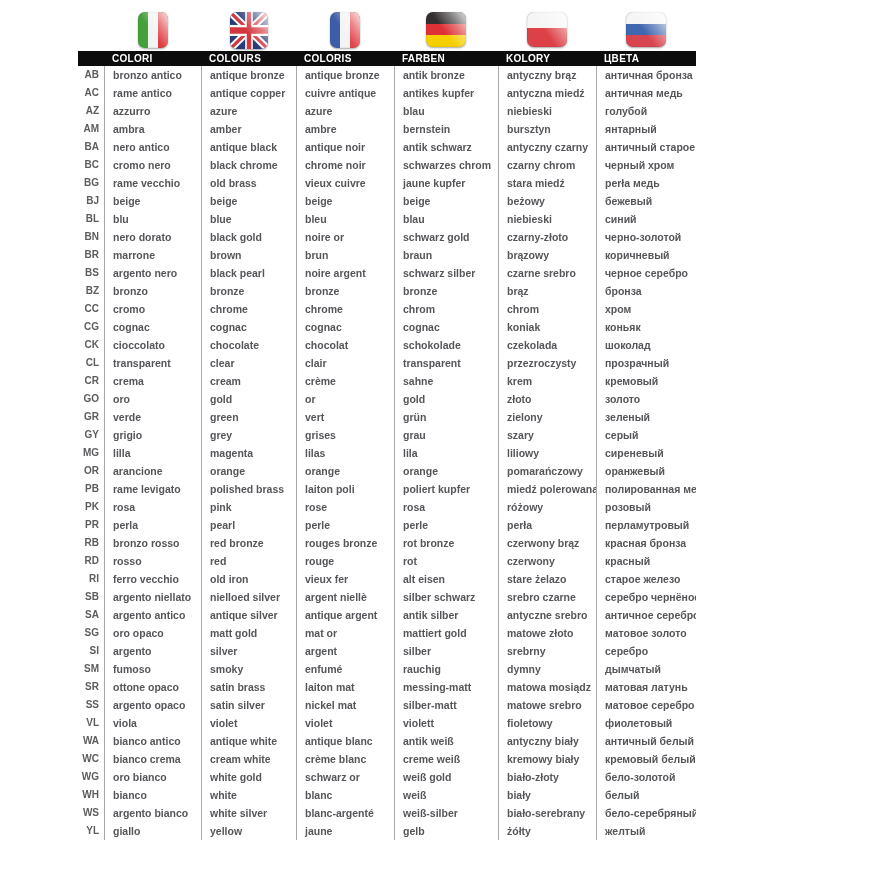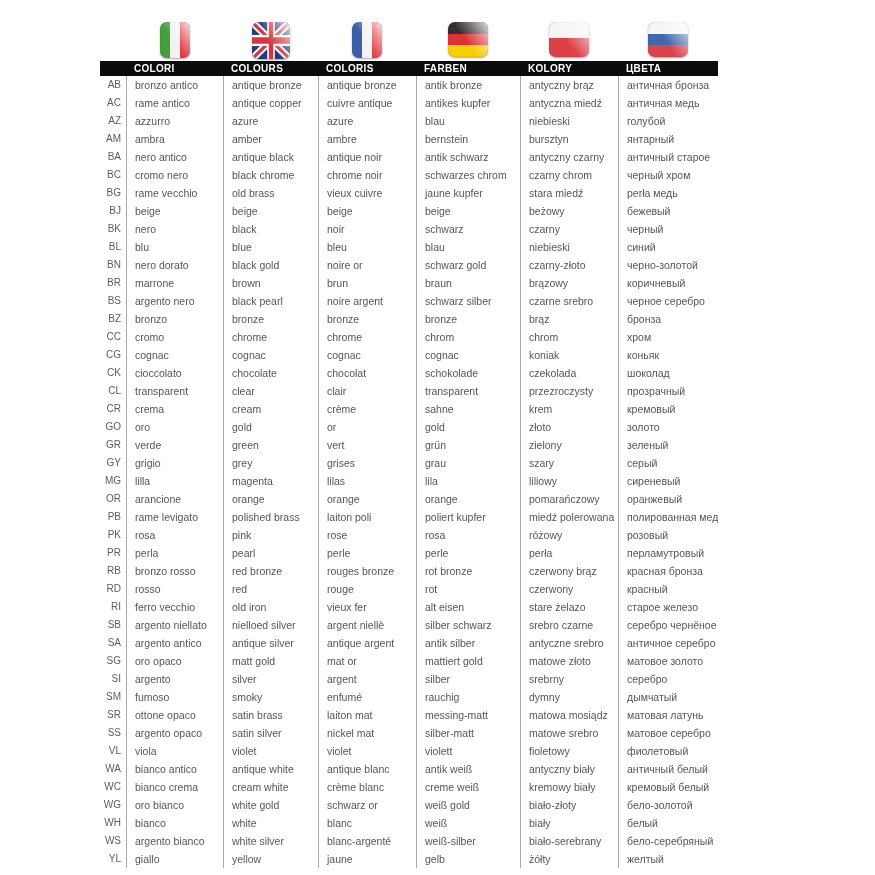--- a/index.html
+++ b/index.html
@@ -1,21 +1,21 @@
 <!DOCTYPE html>
 <html><head>
 <meta charset="utf-8">
 <style>
   html, body { margin:0; padding:0; }
   body {
     width:875px; height:875px; background:#ffffff;
     font-family:"Liberation Sans","DejaVu Sans",sans-serif;
     color:#55565a; overflow:hidden;
   }
-  .sheet { margin-left:100px; width:618px; padding-top:22px; }
+  .sheet { margin-left:78px; width:618px; padding-top:12px; }
 
   .grid {
     display:grid;
     grid-template-columns:26px 97px 95px 98px 104px 98px 100px;
   }
 
   
   .flag-row { height:38px; margin-bottom:1px; }
   .fcell { display:flex; justify-content:center; align-items:flex-start; }
   .flag {
@@ -37,21 +37,21 @@
   .flag-uk svg  { display:block; width:100%; height:100%; }
 
   
   .head-row { background:#0c0c0c; height:15px; }
   .hcell {
     color:#ffffff; font-size:10px; font-weight:bold; line-height:15px;
     padding-left:8px; letter-spacing:.3px; white-space:nowrap; overflow:hidden;
   }
 
   
-  .row  { height:18px; }
+  .row  { height:18px;font-weight:bold; }
   .cell {
     font-size:10.5px; line-height:18px; padding-left:8px;
     white-space:nowrap; overflow:hidden;
   }
   .cell.lang { border-left:1px solid #a9a9a9; }
   .cell.code {
     text-align:right; padding:0 5px 0 0; font-size:10px; color:#5b5c5e;
   }
 </style>
 </head>
@@ -175,29 +175,20 @@
     <div class="grid row">
       <div class="cell code">BJ</div>
       <div class="cell lang">beige</div>
       <div class="cell lang">beige</div>
       <div class="cell lang">beige</div>
       <div class="cell lang">beige</div>
       <div class="cell lang">beżowy</div>
       <div class="cell lang">бежевый</div>
     </div>
 
-    <div class="grid row">
-      <div class="cell code">BK</div>
-      <div class="cell lang">nero</div>
-      <div class="cell lang">black</div>
-      <div class="cell lang">noir</div>
-      <div class="cell lang">schwarz</div>
-      <div class="cell lang">czarny</div>
-      <div class="cell lang">черный</div>
-    </div>
 
     <div class="grid row">
       <div class="cell code">BL</div>
       <div class="cell lang">blu</div>
       <div class="cell lang">blue</div>
       <div class="cell lang">bleu</div>
       <div class="cell lang">blau</div>
       <div class="cell lang">niebieski</div>
       <div class="cell lang">синий</div>
     </div>

